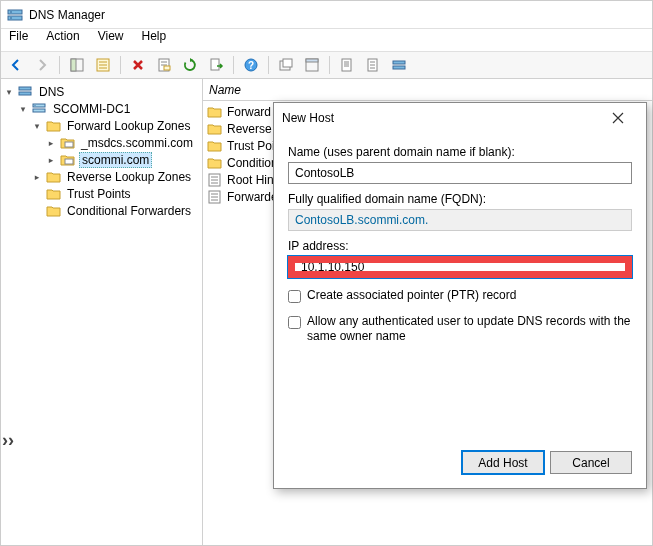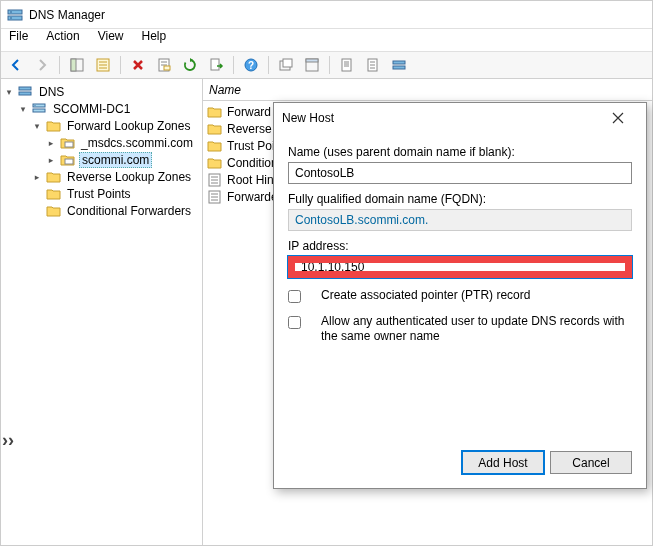--- a/index.html
+++ b/index.html
@@ -159,21 +159,21 @@
       border: 1px solid #ccc;
       color: #0369a1;
     }
     .dlg-body input.focused {
       border: 7px solid #ef4444;
       outline: 1px solid #0078d7;
     }
     .chk-row {
       display: flex;
       align-items: flex-start;
-      gap: 20px;
+      gap: 6px;
       margin-top: 10px;
     }
     .chk-row input[type="checkbox"] { margin-top: 2px; width:13px; height:13px;}
     .chk-row .chk-label { flex: 1; line-height: 1.3; }
     .dlg-buttons {
       padding: 10px 14px 14px;
       display: flex;
       justify-content: flex-end;
       gap: 6px;
     }

